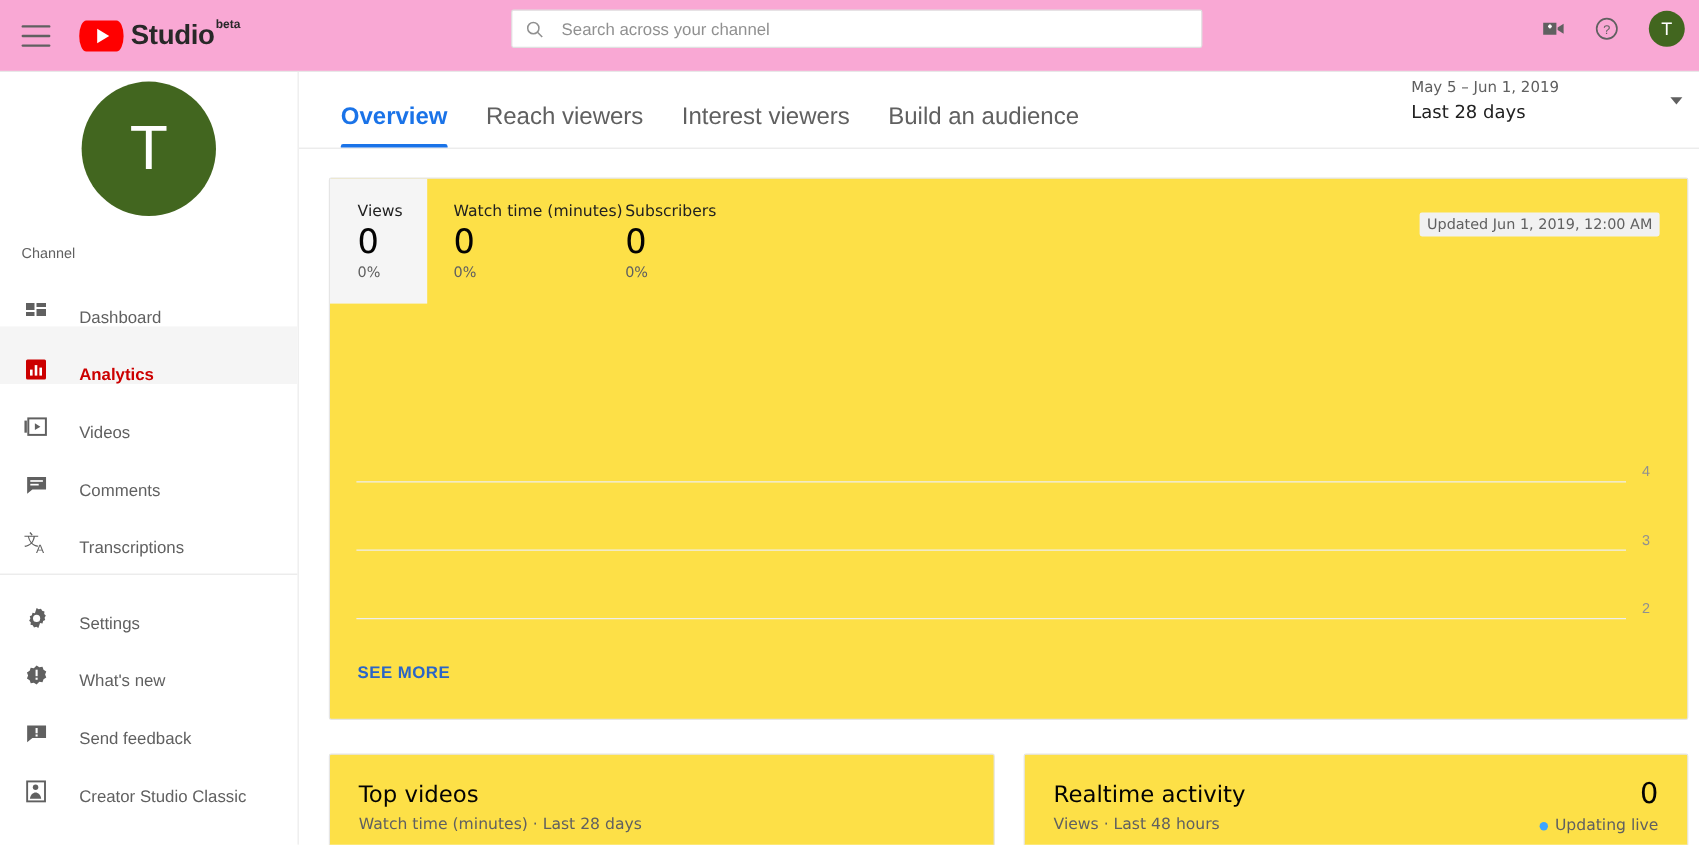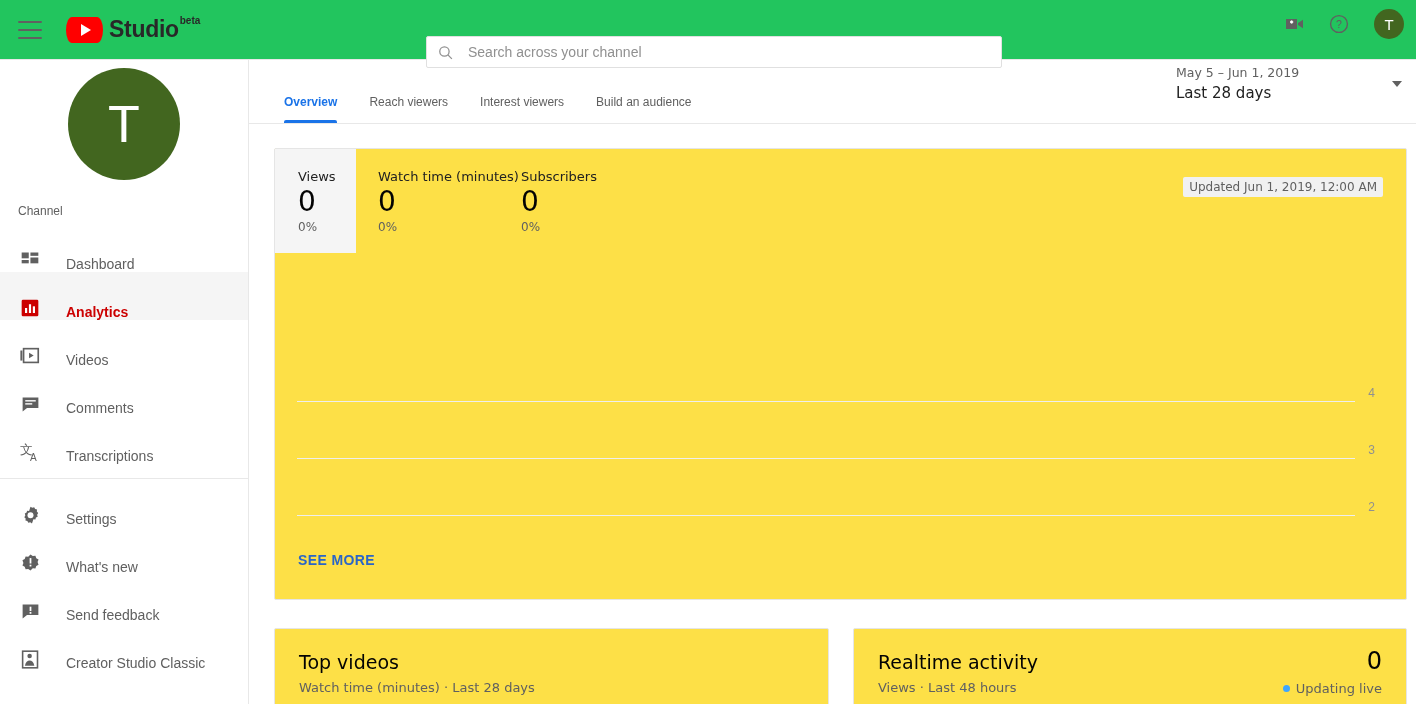--- a/index.html
+++ b/index.html
@@ -9,40 +9,40 @@
     overflow: hidden;
     background: #ffffff;
     font-family: "Liberation Sans", sans-serif;
     -webkit-font-smoothing: antialiased;
   }
   #app { position: relative; width: 1416px; height: 704px; background: #fff; }
 
   
   .topbar {
     position: absolute; top: 0; left: 0; width: 1416px; height: 60px;
-    background: #22c55e; border-bottom: 1px solid #e8e8e8;
+    background: #f9a8d4; border-bottom: 1px solid #e8e8e8;
     display: flex; align-items: center; z-index: 20;
   }
   .hamburger { width: 24px; height: 18px; margin-left: 18px; display: flex;
     flex-direction: column; justify-content: space-between; cursor: pointer; }
   .hamburger span { display: block; height: 2px; width: 24px; background: #606060; border-radius: 1px; }
 
   .brand { display: flex; align-items: center; margin-left: 24px; cursor: pointer; }
   .yt-logo { width: 37px; height: 26px; background: #ff0000; border-radius: 6px/13px;
     display: flex; align-items: center; justify-content: center; }
   .yt-logo .tri { width: 0; height: 0; border-left: 10px solid #fff;
     border-top: 6px solid transparent; border-bottom: 6px solid transparent; margin-left: 2px; }
   .brand-text { font-size: 23px; font-weight: bold; color: #282828; margin-left: 6px;
     letter-spacing: -0.3px; line-height: 1; }
   .brand-beta { font-size: 10px; font-weight: bold; color: #282828; vertical-align: super;
     margin-left: 1px; position: relative; top: -7px; }
 
   .search-wrap { position: absolute; left: 426px; top: 8px; width: 576px; height: 32px; }
   .search-box { width: 100%; height: 32px; border: 1px solid #e0e0e0; border-radius: 2px;
-    background: #fff; display: flex; align-items: center; padding: 0 10px; margin-top: 28px; }
+    background: #fff; display: flex; align-items: center; padding: 0 10px; }
   .search-box svg { flex: none; margin-right: 12px; }
   .search-input { border: none; outline: none; width: 100%; font-size: 14px;
     font-family: "Liberation Sans", sans-serif; color: #333; background: transparent; }
   .search-input::placeholder { color: #909090; }
 
   .topbar-right { position: absolute; right: 12px; top: 0; height: 48px;
     display: flex; align-items: center; gap: 18px; }
   .icon-btn { width: 26px; height: 26px; display: flex; align-items: center;
     justify-content: center; cursor: pointer; }
   .avatar-sm { width: 30px; height: 30px; border-radius: 50%; background: #42661f;
@@ -63,21 +63,21 @@
     align-items: center; justify-content: center; flex: none; }
   .nav-item.active { background: #f5f5f5; color: #c00; font-weight: bold; }
   .nav-divider { height: 1px; background: #e8e8e8; margin: 0; }
   .nav-clip { height: 14px; overflow: hidden; }
 
   
   .main { position: absolute; top: 48px; left: 249px; width: 1167px; height: 656px;
     background: #fff; overflow: hidden; }
   .tabs-row { position: relative; height: 76px; border-bottom: 1px solid #e8e8e8; }
   .tabs { position: absolute; left: 27px; bottom: 0; display: flex; gap: 0; }
-  .tab { font-size: 12px; color: #606060; padding: 0 16px 14px 16px; cursor: pointer;
+  .tab { font-size: 20px; color: #606060; padding: 0 16px 14px 16px; cursor: pointer;
     position: relative; white-space: nowrap; }
   .tab:first-child { padding-left: 8px; }
   .tab.active { color: #1a73e8; font-weight: bold; }
   .tab.active::after { content: ""; position: absolute; left: 8px; right: 16px;
     bottom: 0; height: 3px; background: #1a73e8; border-radius: 2px 2px 0 0; }
   .daterange { position: absolute; right: 0px; top: 16px; width: 280px;
     display: flex; align-items: center; cursor: pointer;
     font-family: "DejaVu Sans", sans-serif; }
   .dr-text { flex: 1; text-align: left; padding-left: 40px; }
   .dr-top { font-size: 12.5px; color: #606060; line-height: 18px; }

